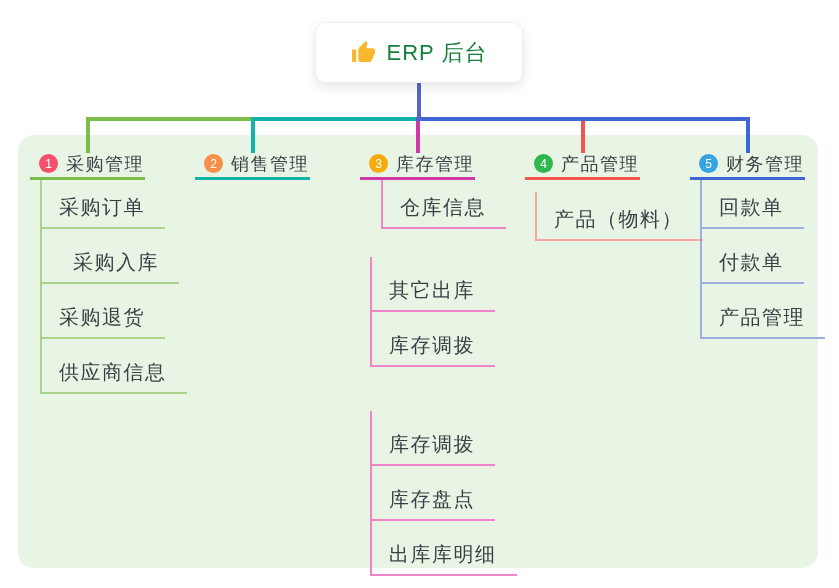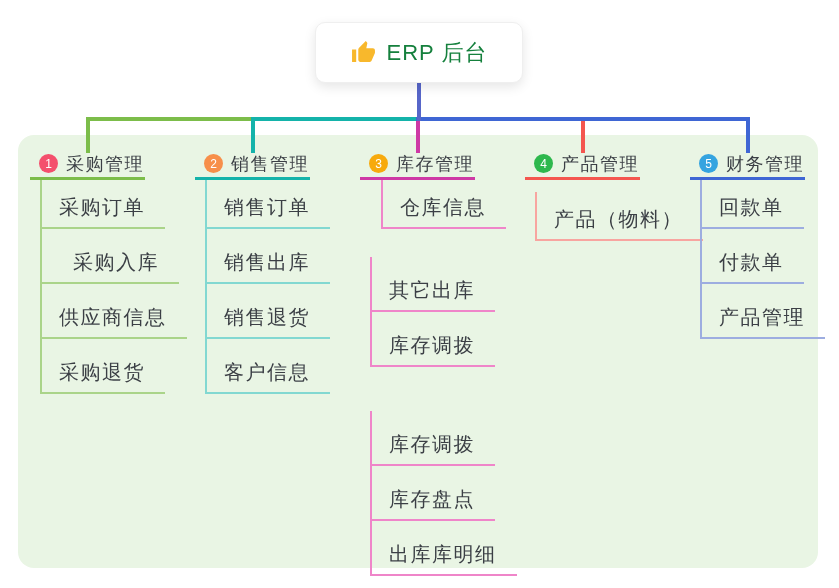--- a/index.html
+++ b/index.html
@@ -66,46 +66,32 @@
           <span class="branch-label">采购管理</span>
         </div>
         <ul class="child-list">
           <li class="child-item" style="border-left-color: rgb(170, 212, 137); border-bottom-color: rgb(170, 212, 137);">
             <span class="child-label">采购订单</span>
           </li>
           <li class="child-item" style="border-left-color: rgb(170, 212, 137); border-bottom-color: rgb(170, 212, 137); padding-left: 31px;">
             <span class="child-label">采购入库</span>
           </li>
           <li class="child-item" style="border-left-color: rgb(170, 212, 137); border-bottom-color: rgb(170, 212, 137);">
-            <span class="child-label">供应商信息</span>
+            <span class="child-label">采购退货</span>
           </li>
           <li class="child-item" style="border-left-color: rgb(170, 212, 137); border-bottom-color: rgb(170, 212, 137);">
-            <span class="child-label">采购退货</span>
+            <span class="child-label">供应商信息</span>
           </li>
         </ul>
       </div>
       <div class="branch-col" style="left: 195px; top: 150px;">
         <div class="branch-head" style="border-bottom-color: rgb(20, 179, 170);">
           <span class="badge" style="background: rgb(247, 143, 74);">2</span>
           <span class="branch-label">销售管理</span>
         </div>
-        <ul class="child-list">
-          <li class="child-item" style="border-left-color: rgb(130, 216, 209); border-bottom-color: rgb(130, 216, 209);">
-            <span class="child-label">销售订单</span>
-          </li>
-          <li class="child-item" style="border-left-color: rgb(130, 216, 209); border-bottom-color: rgb(130, 216, 209);">
-            <span class="child-label">销售出库</span>
-          </li>
-          <li class="child-item" style="border-left-color: rgb(130, 216, 209); border-bottom-color: rgb(130, 216, 209);">
-            <span class="child-label">销售退货</span>
-          </li>
-          <li class="child-item" style="border-left-color: rgb(130, 216, 209); border-bottom-color: rgb(130, 216, 209);">
-            <span class="child-label">客户信息</span>
-          </li>
-        </ul>
       </div>
       <div class="branch-col" style="left: 360px; top: 150px;">
         <div class="branch-head" style="border-bottom-color: rgb(206, 57, 165);">
           <span class="badge" style="background: rgb(247, 170, 13);">3</span>
           <span class="branch-label">库存管理</span>
         </div>
         <ul class="child-list">
           <li class="child-item" style="border-left-color: rgb(239, 133, 201); border-bottom-color: rgb(239, 133, 201); margin-left: 11px;">
             <span class="child-label">仓库信息</span>
           </li>

